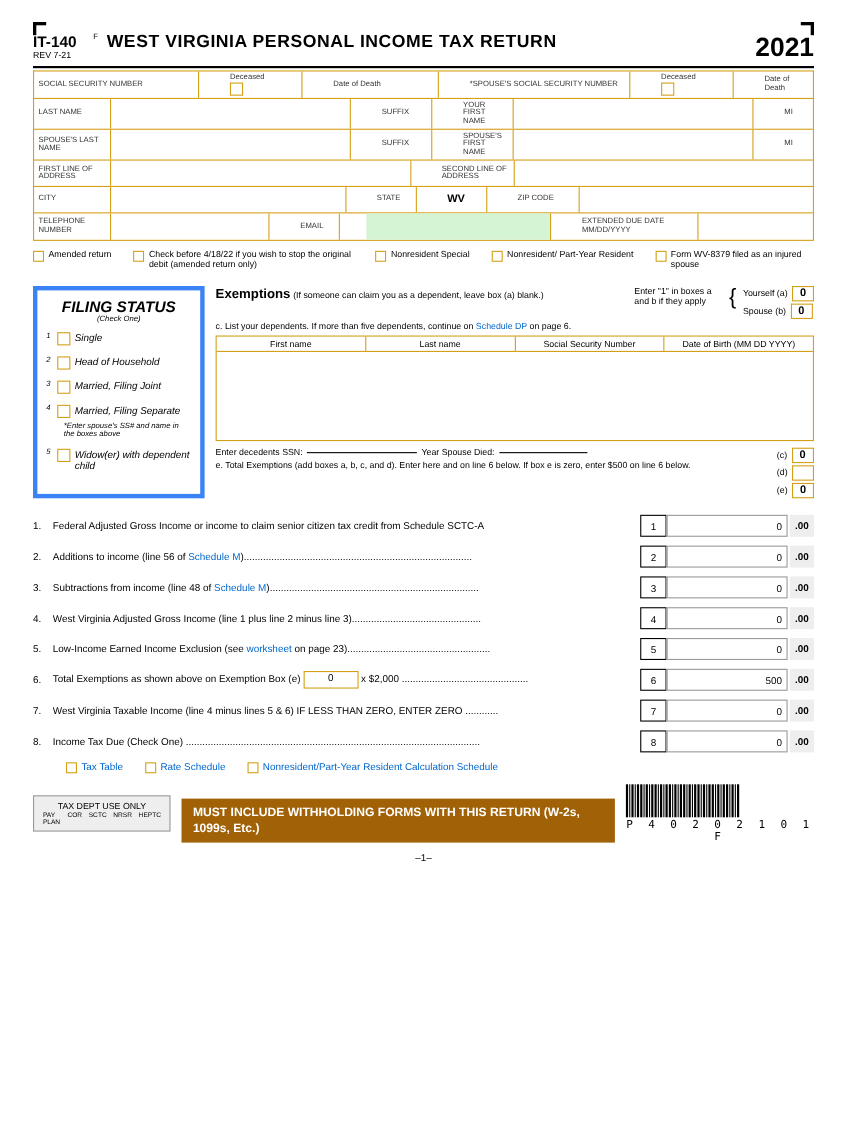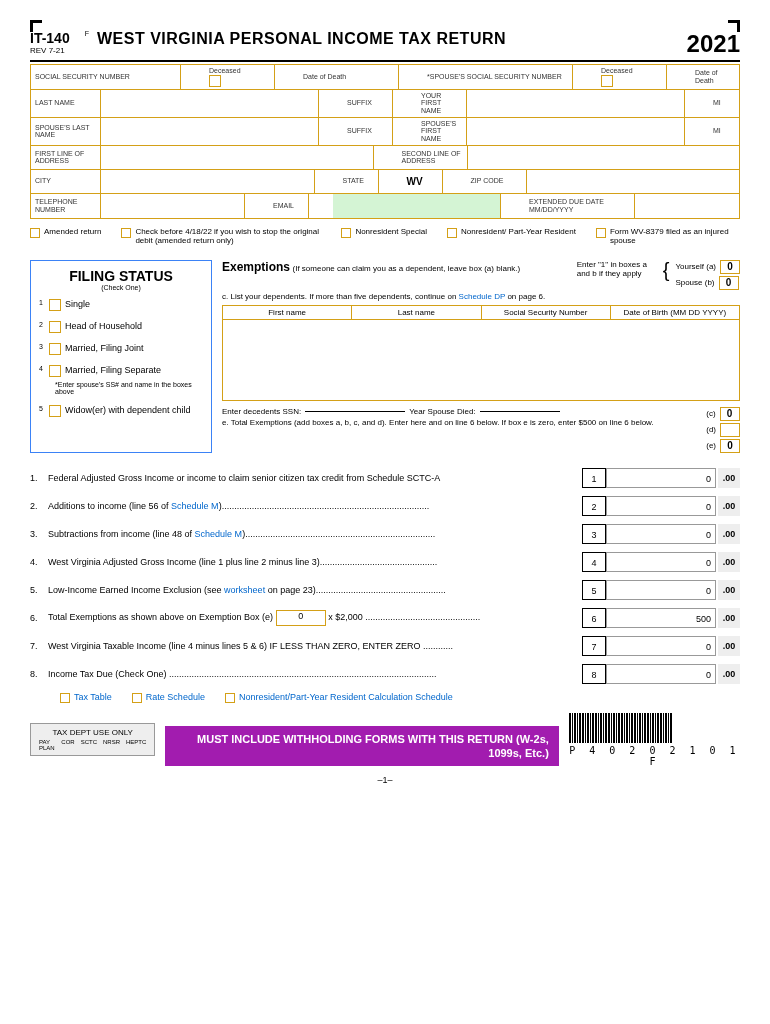--- a/index.html
+++ b/index.html
@@ -15,21 +15,21 @@
   .info-grid { border: 1px solid #d4a017; margin-top: 2px; }
   .info-row { display: flex; border-bottom: 1px solid #d4a017; min-height: 24px; gap: 24px; }
   .info-row:last-child { border-bottom: none; }
   .info-cell { border-right: 1px solid #d4a017; padding: 2px 4px; display: flex; flex-direction: column; justify-content: center; }
   .info-cell:last-child { border-right: none; }
   .info-label { font-size: 7px; color: #333; line-height: 1.1; }
   .checkbox-row { display: flex; gap: 20px; margin-top: 8px; flex-wrap: wrap; font-size: 8px; }
   .checkbox-item { display: flex; align-items: flex-start; gap: 4px; max-width: 140px; }
   .cb { width: 10px; height: 10px; border: 1.5px solid #d4a017; flex-shrink: 0; margin-top: 1px; }
   .main-section { display: flex; gap: 10px; margin-top: 15px; }
-  .filing-status { width: 182px; border: 1px solid #3b82f6; padding: 8px; }
+  .filing-status { width: 156px; border: 4px solid #3b82f6; padding: 8px; font-style: italic; }
   .fs-title { text-align: center; font-size: 14px; font-weight: bold; line-height: 1.1; }
   .fs-sub { text-align: center; font-size: 7px; margin-bottom: 8px; }
   .fs-item { display: flex; align-items: flex-start; gap: 4px; margin-bottom: 10px; font-size: 9px; }
   .fs-num { font-size: 7px; margin-right: 2px; }
   .fs-box { width: 12px; height: 12px; border: 1.5px solid #d4a017; flex-shrink: 0; }
   .fs-note { font-size: 7px; margin-left: 16px; margin-top: -6px; margin-bottom: 10px; }
   .exemptions { flex: 1; }
   .ex-header { display: flex; align-items: flex-start; gap: 10px; }
   .ex-title { font-size: 12px; font-weight: bold; }
   .ex-note { font-size: 8px; }
@@ -52,21 +52,21 @@
   .line-text { flex: 1; }
   .line-box { width: 24px; height: 20px; border: 1px solid #000; text-align: center; line-height: 20px; margin-left: 10px; }
   .line-amount { width: 110px; height: 20px; border: 1px solid #999; text-align: right; padding-right: 4px; line-height: 20px; background: #fff; }
   .line-cents { width: 22px; font-size: 9px; font-weight: bold; margin-left: 2px; background: #eee; text-align: center; line-height: 20px; }
   .link { color: #0066cc; }
   .inline-box { display: inline-block; width: 50px; height: 16px; border: 1px solid #d4a017; text-align: center; vertical-align: middle; }
   .footer-row { display: flex; gap: 10px; margin-top: 10px; align-items: center; }
   .tax-dept { border: 1px solid #999; background: #eee; padding: 4px 8px; font-size: 8px; }
   .tax-dept-title { font-size: 8px; text-align: center; margin-bottom: 2px; }
   .tax-dept-cols { display: flex; gap: 6px; font-size: 6px; }
-  .must-include { background: #a21caf; color: #fff; font-weight: bold; font-size: 11px; text-align: right; padding: 6px 10px; line-height: 1.3; margin-top: 12px; }
+  .must-include { background: #a16207; color: #fff; font-weight: bold; font-size: 11px; text-align: left; padding: 6px 10px; line-height: 1.3; margin-top: 12px; }
   .barcode { margin-left: auto; font-family: monospace; }
   .barcode-bars { display: flex; gap: 1px; height: 30px; align-items: flex-end; }
   .bar { width: 2px; background: #000; height: 100%; }
   .bar.thin { width: 1px; }
   .barcode-text { font-size: 10px; letter-spacing: 4px; text-align: center; margin-top: 2px; }
   .page-num { text-align: center; margin-top: 8px; font-size: 9px; }
   .highlight-input { background: #d4f4d4; }
   .dod-box { width: 12px; height: 12px; border: 1px solid #d4a017; display: inline-block; vertical-align: middle; }
 </style>
 </head>

